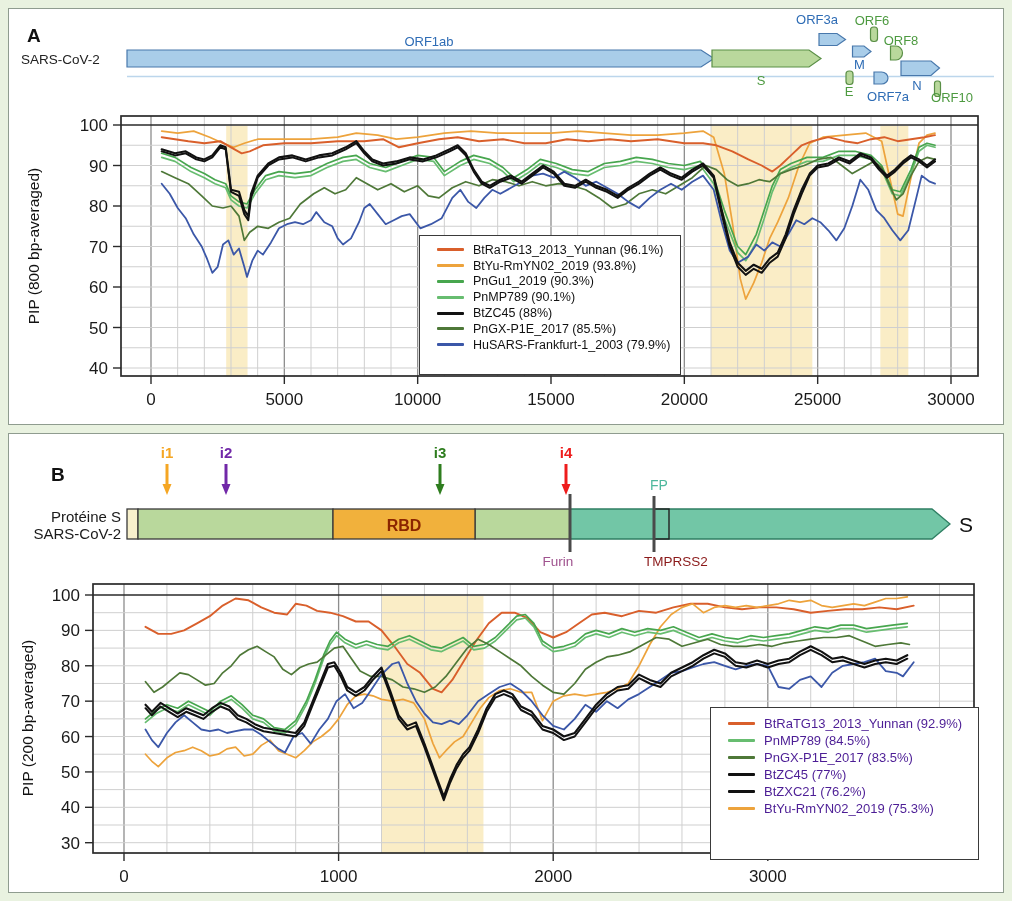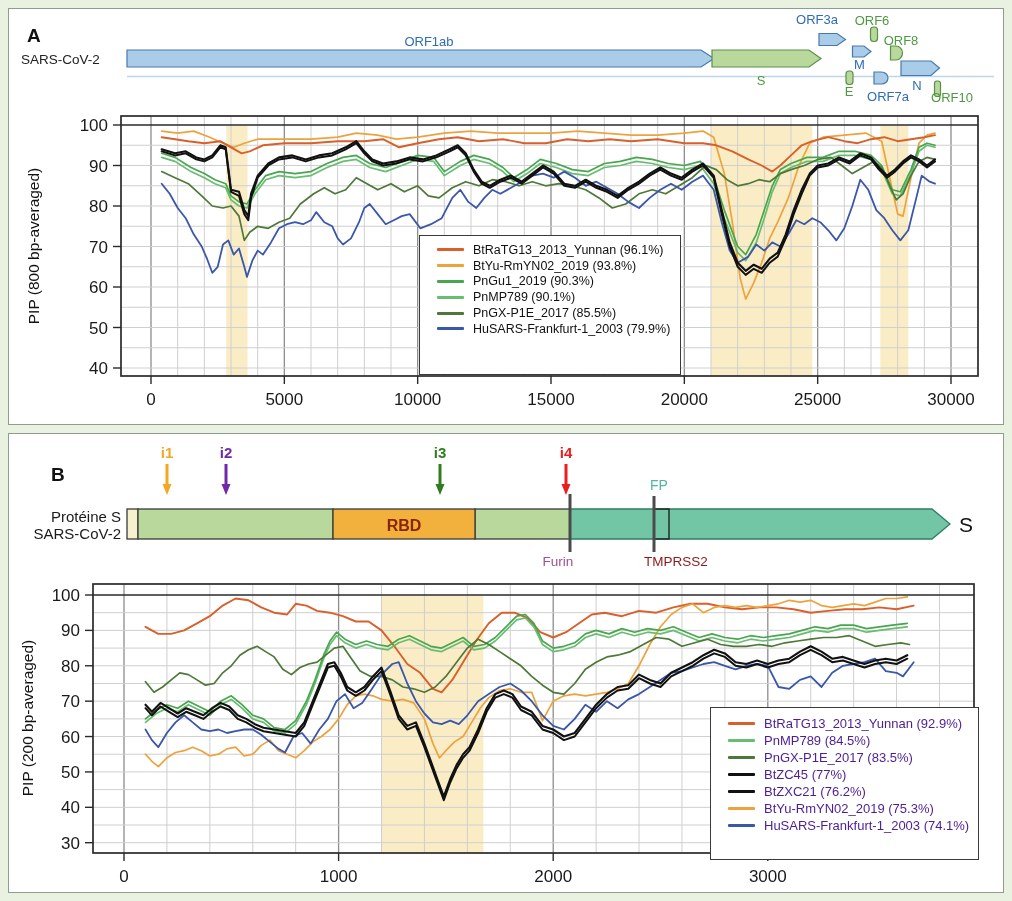--- a/index.html
+++ b/index.html
@@ -170,20 +170,24 @@
       </div>
       <div class="lrow">
         <span class="lswatch" style="background: rgb(71, 166, 78);"></span>
         <span>PnGu1_2019 (90.3%)</span>
       </div>
       <div class="lrow">
         <span class="lswatch" style="background: rgb(103, 189, 112);"></span>
         <span>PnMP789 (90.1%)</span>
       </div>
       <div class="lrow">
+        <span class="lswatch" style="background: rgb(17, 17, 17);"></span>
+        <span>BtZC45 (88%)</span>
+      </div>
+      <div class="lrow">
         <span class="lswatch" style="background: rgb(78, 120, 56);"></span>
         <span>PnGX-P1E_2017 (85.5%)</span>
       </div>
       <div class="lrow">
         <span class="lswatch" style="background: rgb(59, 87, 168);"></span>
         <span>HuSARS-Frankfurt-1_2003 (79.9%)</span>
       </div>
     </div>
 </div>
 
@@ -326,18 +330,14 @@
         <span>BtZC45 (77%)</span>
       </div>
       <div class="lrow">
         <span class="lswatch" style="background: rgb(17, 17, 17);"></span>
         <span>BtZXC21 (76.2%)</span>
       </div>
       <div class="lrow">
         <span class="lswatch" style="background: rgb(237, 163, 60);"></span>
         <span>BtYu-RmYN02_2019 (75.3%)</span>
       </div>
-      <div class="lrow">
-        <span class="lswatch" style="background: rgb(59, 87, 168);"></span>
-        <span>HuSARS-Frankfurt-1_2003 (74.1%)</span>
-      </div>
     </div>
 </div>
 
 </body></html>

